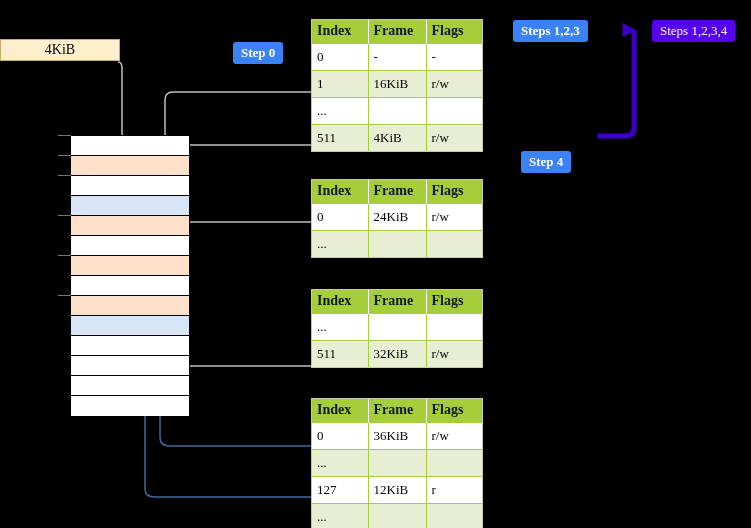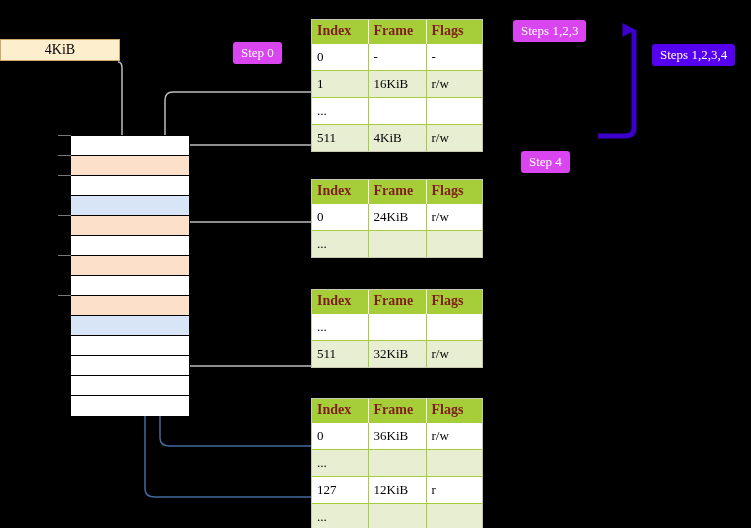--- a/index.html
+++ b/index.html
@@ -16,22 +16,22 @@
     background:#fdeecd;border:1px solid #caa96a;
     display:flex;align-items:center;justify-content:center;
     font-size:14px;line-height:1;box-sizing:border-box;
   }
 
   
   .badge{
     position:absolute;border-radius:3px;color:#fff;
     font-size:13px;line-height:1;padding:4px 8px 5px 8px;white-space:nowrap;
   }
-  .badge.red{background:#d946ef;}
-  .badge.purple{background:#5500ee;margin-top:24px;}
+  .badge.red{background:#3b82f6;font-weight:bold;}
+  .badge.purple{background:#5500ee;}
   #badge-step0{left:189px;top:42px;margin-left:44px;}
   #badge-steps123{left:513px;top:20px;}
   #badge-steps1234{left:652px;top:20px;}
   #badge-step4{left:521px;top:151px;}
 
   
   #memcol{
     position:absolute;left:70px;top:135px;width:120px;height:280px;
     border:1.5px solid #000;box-sizing:border-box;background:#fff;
   }
@@ -44,21 +44,21 @@
   .tick{position:absolute;left:58px;width:13px;height:0;border-top:1.5px solid #777;}
 
   
   .ptable{
     position:absolute;border:1px solid #c9c9b0;
     border-collapse:collapse;background:#fff;
     font-size:13px;box-sizing:border-box;
   }
   .ptable table{border-collapse:collapse;width:170px;table-layout:fixed;}
   .ptable th{
-    background:#a6ce39;color:#7f1d1d;font-weight:bold;text-align:left;
+    background:#a6ce39;color:#0f172a;font-weight:bold;text-align:left;
     padding:2px 5px;height:23px;box-sizing:border-box;
     border-right:1px solid #fff;font-size:14px;
   }
   .ptable th:last-child{border-right:none;}
   .ptable td{
     padding:2px 5px;height:27px;box-sizing:border-box;
     border-right:1px solid #a6ce39;border-top:1px solid #a6ce39;
     vertical-align:middle;overflow:hidden;white-space:nowrap;
   }
   .ptable td:last-child{border-right:none;}

